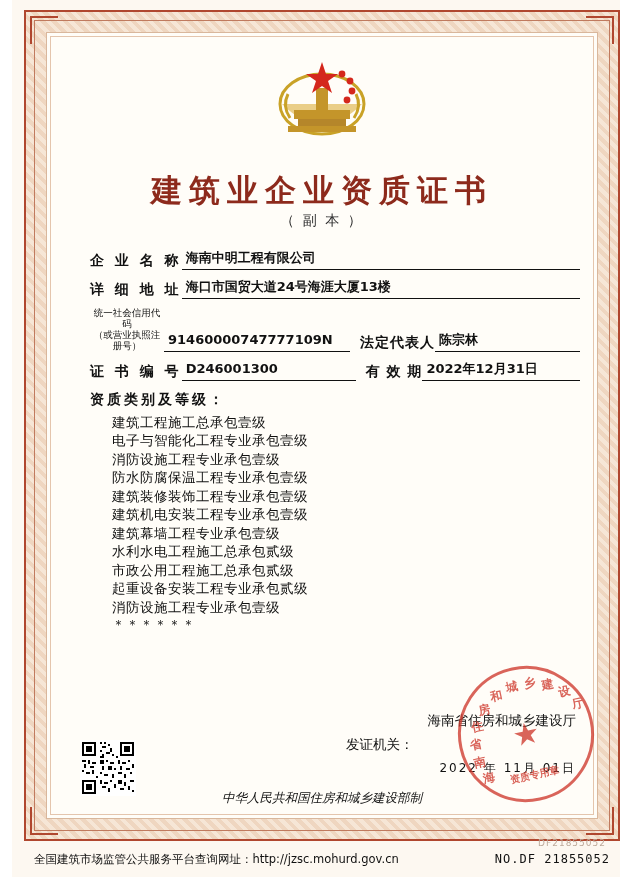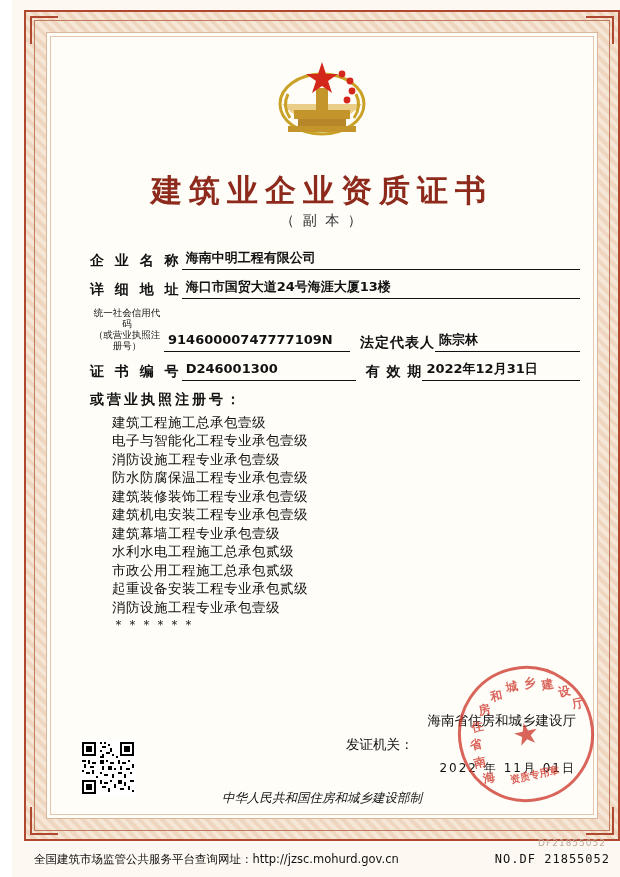--- a/index.html
+++ b/index.html
@@ -216,21 +216,21 @@
 
 
     <div class="row">
       <span class="lbl">证 书 编 号</span>
       <span class="val" style="flex:0 0 168px">D246001300</span>
       <span class="gap"></span>
       <span class="lbl" style="letter-spacing:1px">有 效 期</span>
       <span class="val">2022年12月31日</span>
     </div>
 
-    <div class="qual-head">或营业执照注册号：</div>
+    <div class="qual-head">资质类别及等级：</div>
     <div class="qual-list">
       <div>建筑工程施工总承包壹级</div>
       <div>电子与智能化工程专业承包壹级</div>
       <div>消防设施工程专业承包壹级</div>
       <div>防水防腐保温工程专业承包壹级</div>
       <div>建筑装修装饰工程专业承包壹级</div>
       <div>建筑机电安装工程专业承包壹级</div>
       <div>建筑幕墙工程专业承包壹级</div>
       <div>水利水电工程施工总承包贰级</div>
       <div>市政公用工程施工总承包贰级</div>

